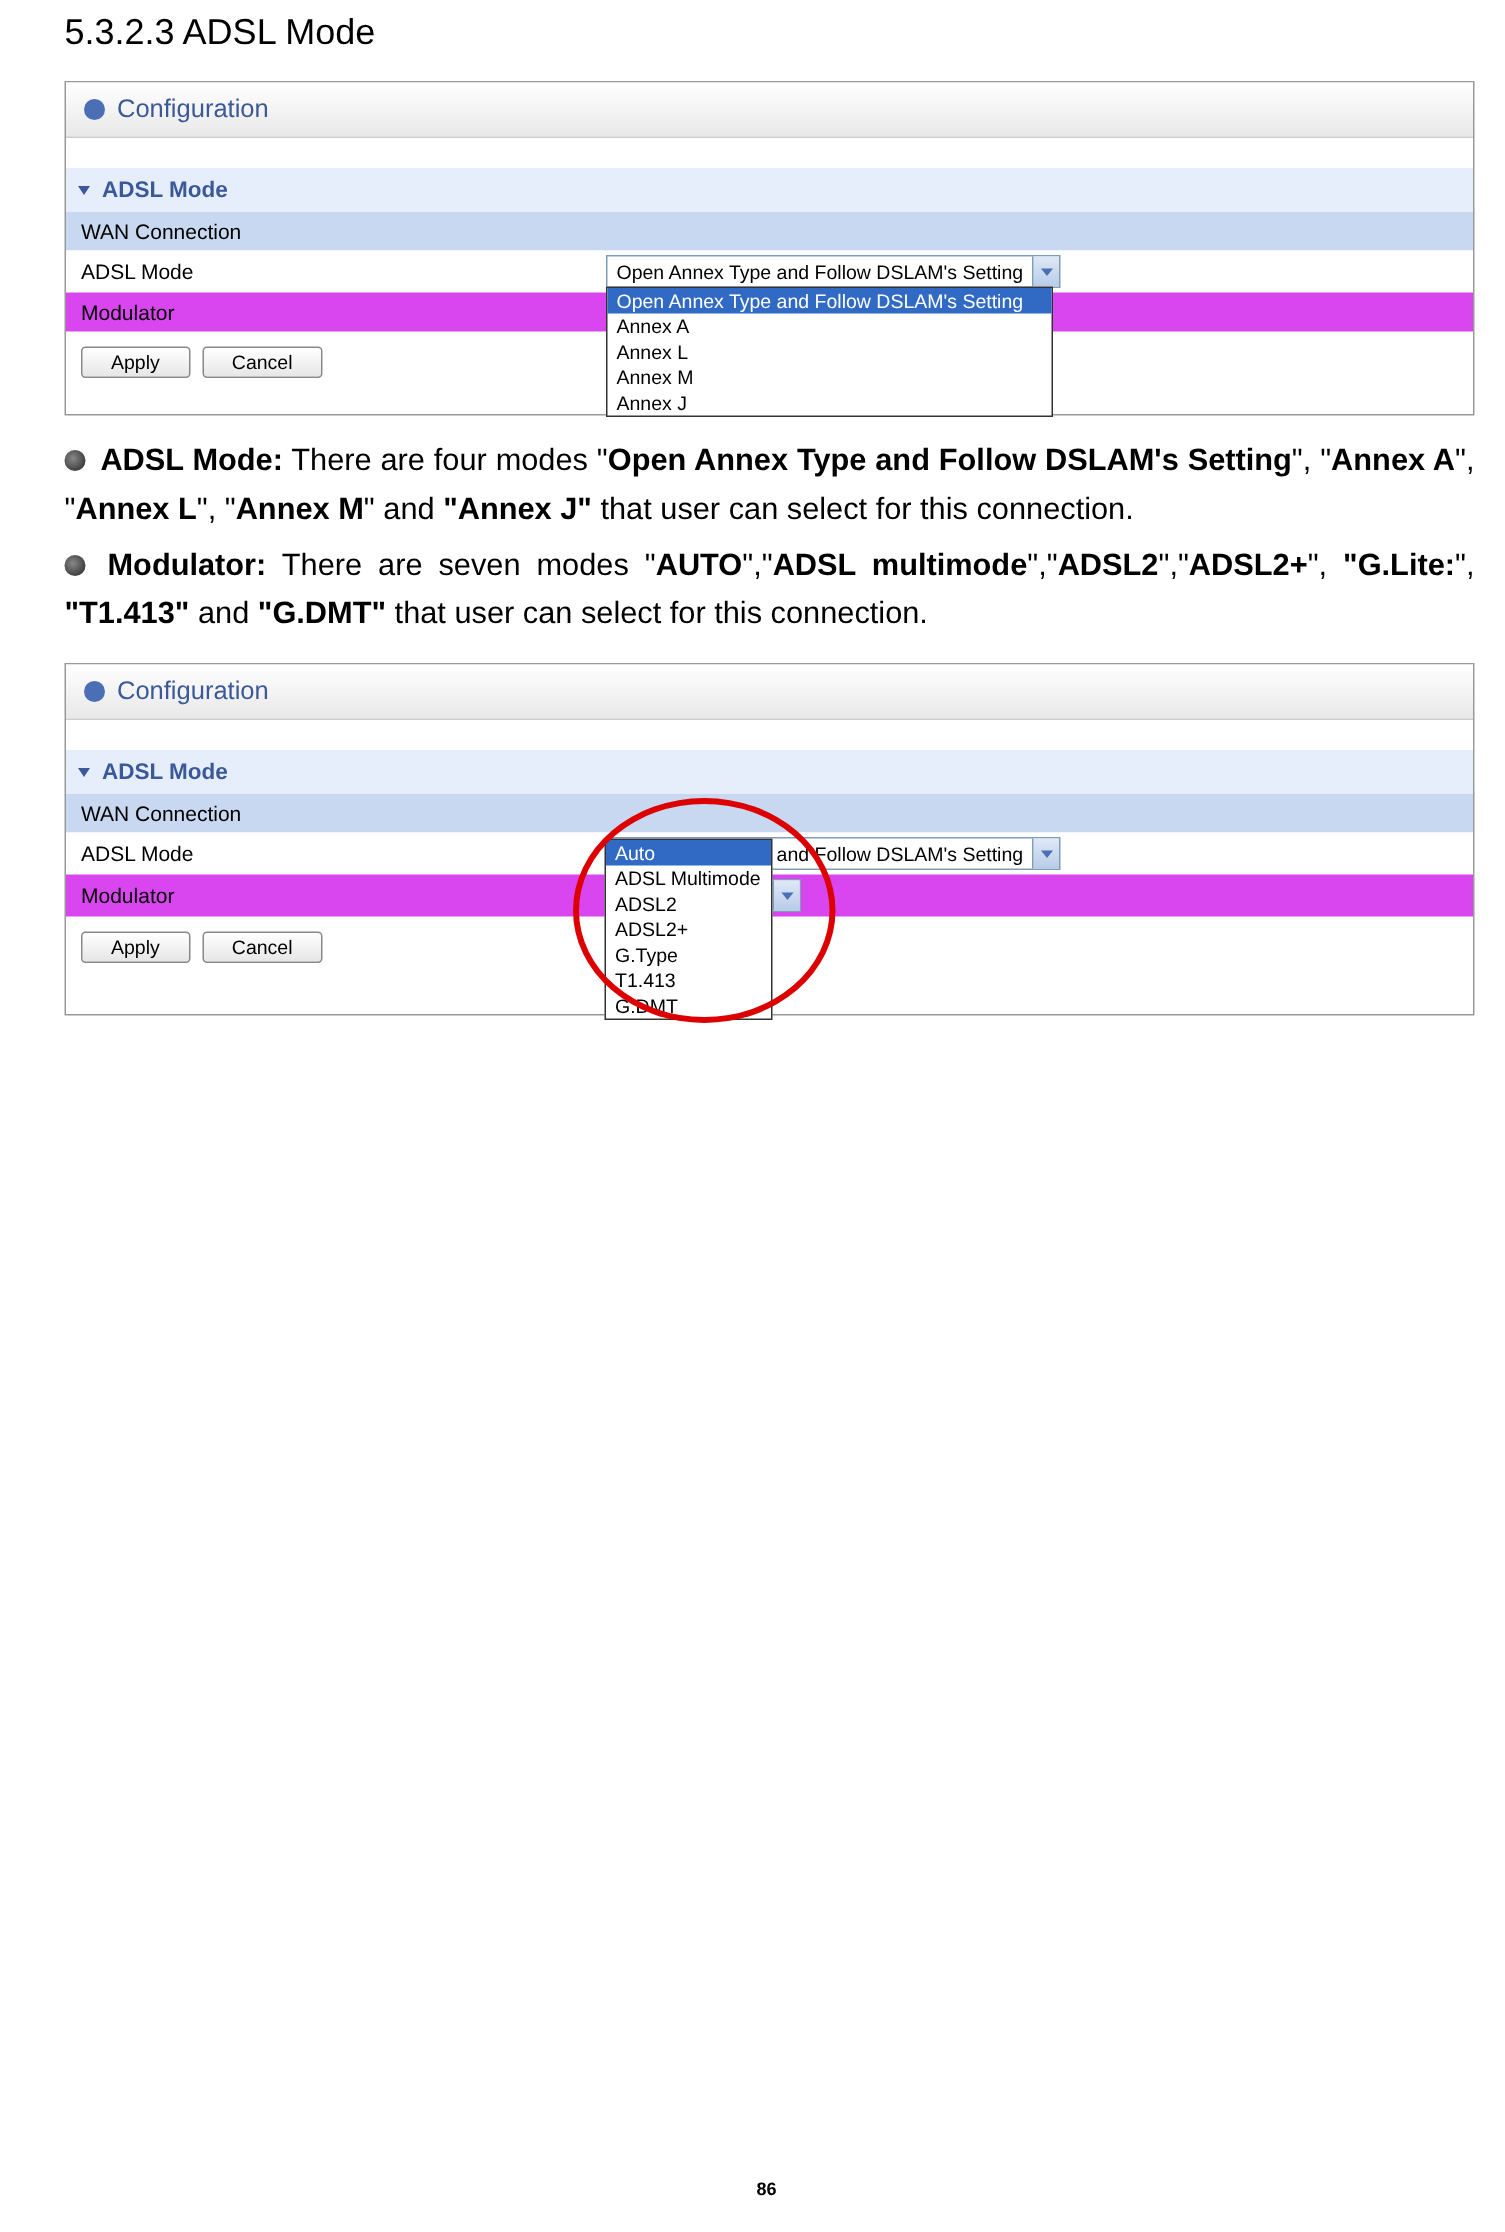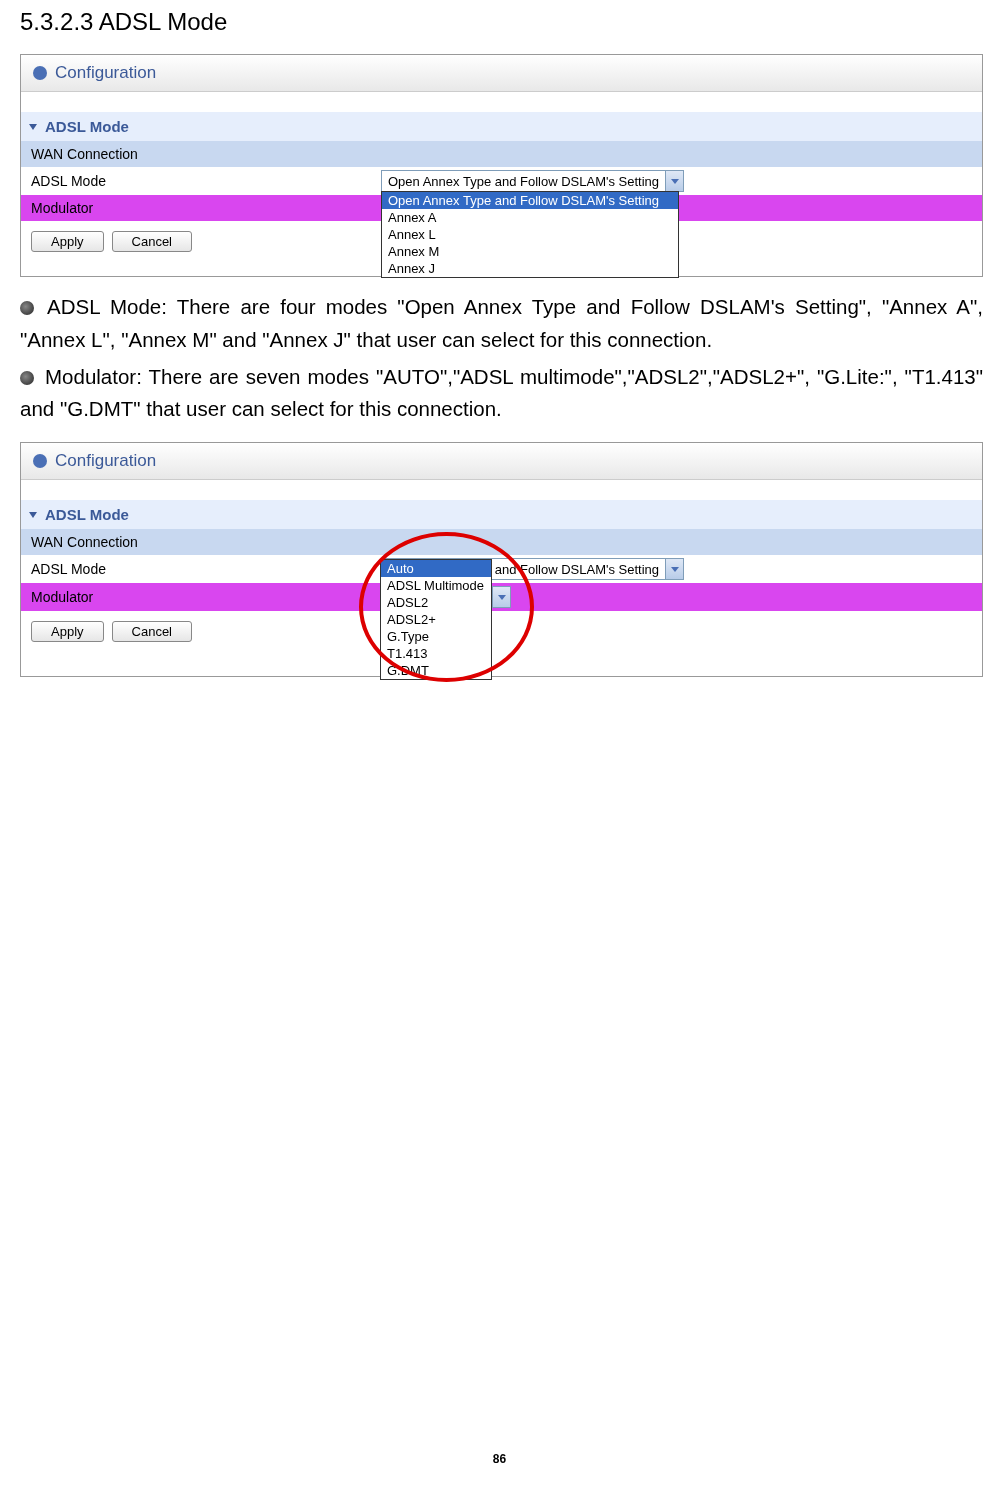--- a/index.html
+++ b/index.html
@@ -149,21 +149,21 @@
     }
     .bullet {
       display: inline-block;
       width: 14px;
       height: 14px;
       background: radial-gradient(circle at 40% 40%, #888, #222);
       border-radius: 50%;
       vertical-align: -1px;
       margin-right: 4px;
     }
-    .bold { font-weight: normal; }
+    .bold { font-weight: bold; }
     .panel2-wrap {
       margin-top: 16px;
       position: relative;
     }
     .dropdown2-container {
       position: absolute;
       left: 360px;
       top: 117px;
     }
     .dropdown2 {
@@ -192,21 +192,21 @@
     }
     .page-number {
       position: absolute;
       bottom: 10px;
       left: 0;
       right: 4px;
       text-align: center;
       font-size: 12px;
       font-weight: bold;
     }
-    .page-wrap { position: relative; min-height: 1468px; }
+    .page-wrap { position: relative; min-height: 1468px; margin-left: 23px; }
   </style>
 </head>
 <body>
 
 <div class="page-wrap">
 
 <div class="section-heading">5.3.2.3 ADSL Mode</div>
 
 <div class="config-panel" style="position:relative;">
   <div class="config-header">

